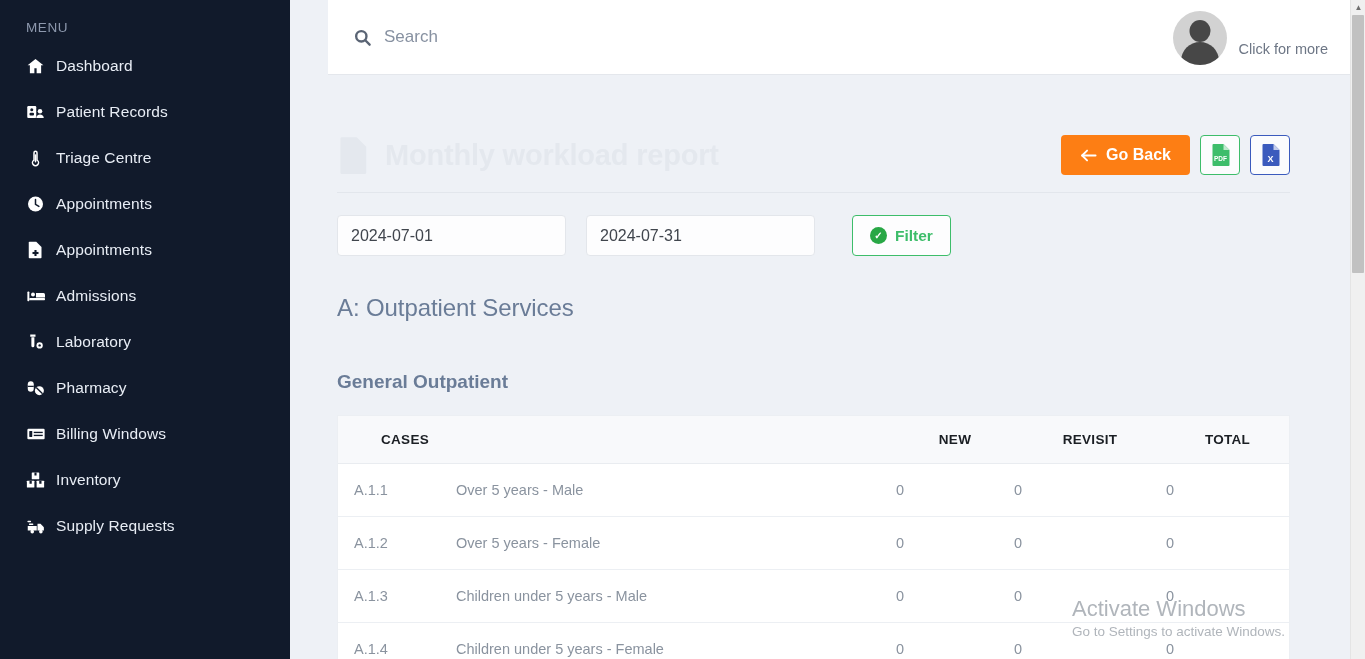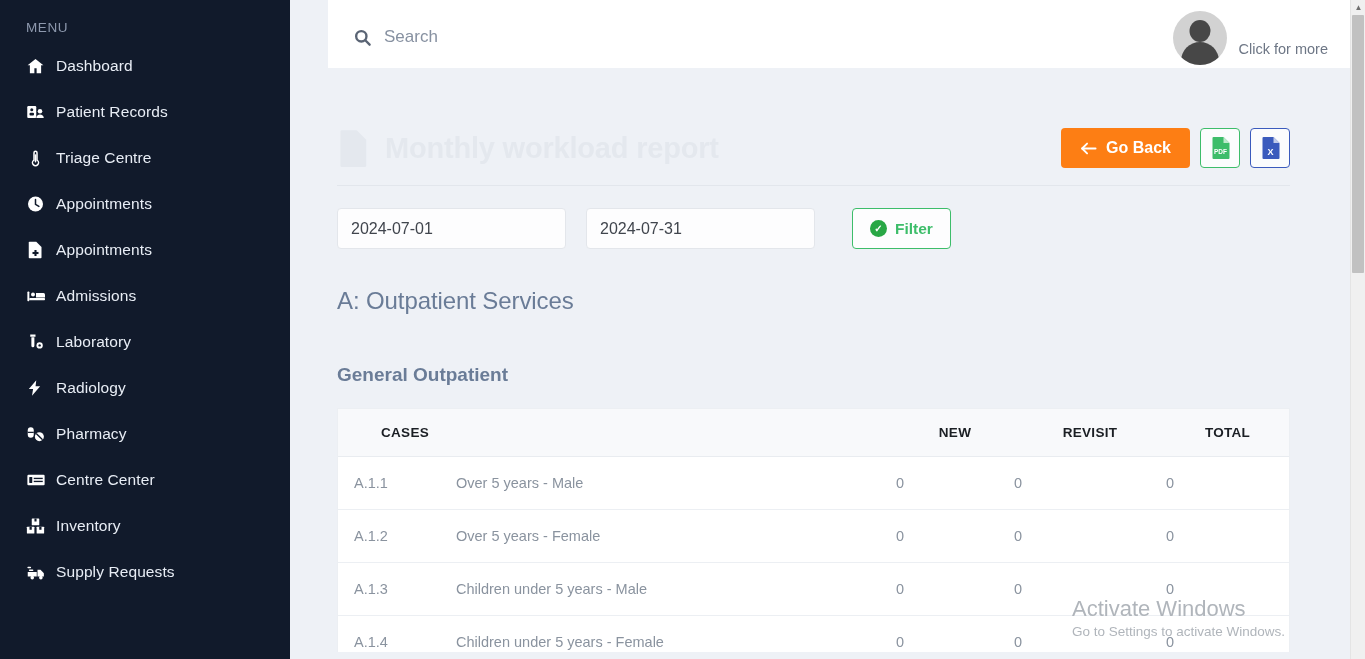--- a/index.html
+++ b/index.html
@@ -120,21 +120,21 @@
     color: #6e6e6e; font-size: 8px;
   }
   #scroll-thumb {
     position: absolute; top: 15px; left: 1px;
     width: 12px; height: 258px;
     background: #c1c1c1; border-radius: 1px;
   }
 
   
   #main {
-    position: absolute; left: 290px; top: 68px;
+    position: absolute; left: 290px; top: 75px;
     width: 1060px; height: 584px;
     background: #eef1f6;
     overflow: hidden;
   }
   #title-row {
     display: flex; align-items: center; justify-content: space-between;
     padding: 60px 60px 0 47px;
   }
   #page-title-wrap { display: flex; align-items: center; }
   #page-title-icon { color: #e4e8ee; margin-right: 14px; display:flex; }
@@ -325,47 +325,39 @@
           <svg width="19" height="18" viewBox="0 0 24 24" fill="currentColor">
             <path d="M5 2h7v3H5zM6.5 5.5h4V17a2 2 0 0 1-4 0z"></path>
             <circle cx="17.5" cy="16.5" r="4.2"></circle>
             <circle cx="17.5" cy="16.5" r="1.6" fill="#111a2b"></circle>
           </svg>
         </span>
         <span class="nav-text">Laboratory</span>
       </div>
       <div class="nav-item">
         <span class="nav-ico">
-          <svg width="17" height="18" viewBox="0 0 24 24" fill="currentColor">
-            <path d="M14.5 1L4 13.5h6L8.5 23 20 9.5h-6.5z"></path>
-          </svg>
-        </span>
-        <span class="nav-text">Radiology</span>
-      </div>
-      <div class="nav-item">
-        <span class="nav-ico">
           <svg width="20" height="18" viewBox="0 0 24 24" fill="currentColor">
             <rect x="1" y="3" width="8" height="14" rx="4"></rect>
             <rect x="1" y="9" width="8" height="1.6" fill="#111a2b"></rect>
             <circle cx="16.5" cy="15.5" r="6"></circle>
             <path d="M12.3 11.3l8.4 8.4" stroke="#111a2b" stroke-width="1.8"></path>
           </svg>
         </span>
         <span class="nav-text">Pharmacy</span>
       </div>
       <div class="nav-item">
         <span class="nav-ico">
           <svg width="20" height="18" viewBox="0 0 24 24" fill="currentColor">
             <rect x="0.5" y="5" width="23" height="14" rx="1.5"></rect>
             <rect x="3" y="8" width="4" height="8" rx="0.6" fill="#111a2b"></rect>
             <rect x="9" y="9" width="12" height="1.8" fill="#111a2b"></rect>
             <rect x="9" y="13" width="12" height="1.8" fill="#111a2b"></rect>
           </svg>
         </span>
-        <span class="nav-text">Centre Center</span>
+        <span class="nav-text">Billing Windows</span>
       </div>
       <div class="nav-item">
         <span class="nav-ico">
           <svg width="19" height="18" viewBox="0 0 24 24" fill="currentColor">
             <rect x="7" y="2" width="10" height="9" rx="0.8"></rect>
             <rect x="10.6" y="2" width="2.8" height="4" fill="#111a2b"></rect>
             <rect x="0.5" y="13" width="10" height="9" rx="0.8"></rect>
             <rect x="4" y="13" width="3" height="4" fill="#111a2b"></rect>
             <rect x="13.5" y="13" width="10" height="9" rx="0.8"></rect>
             <rect x="17" y="13" width="3" height="4" fill="#111a2b"></rect>

